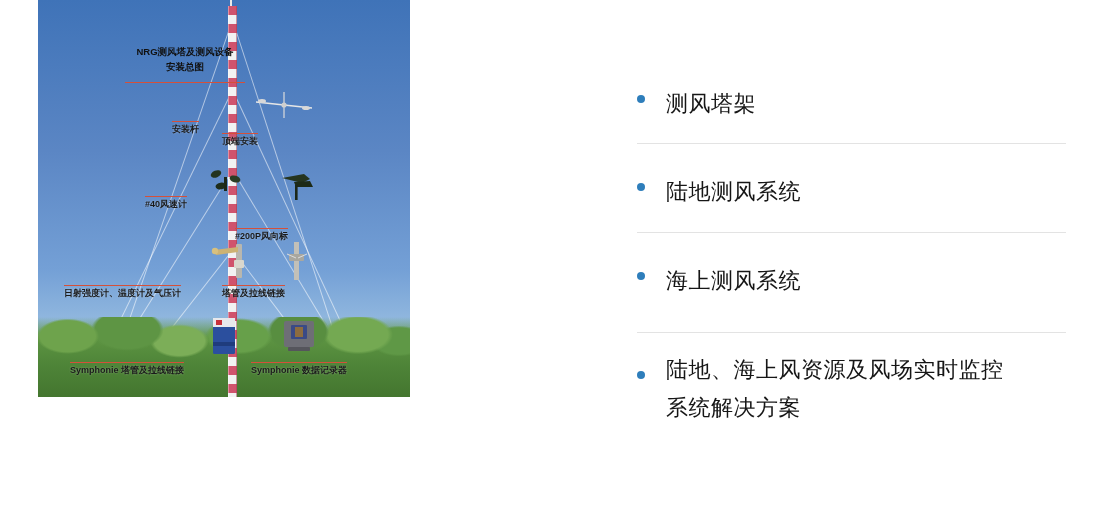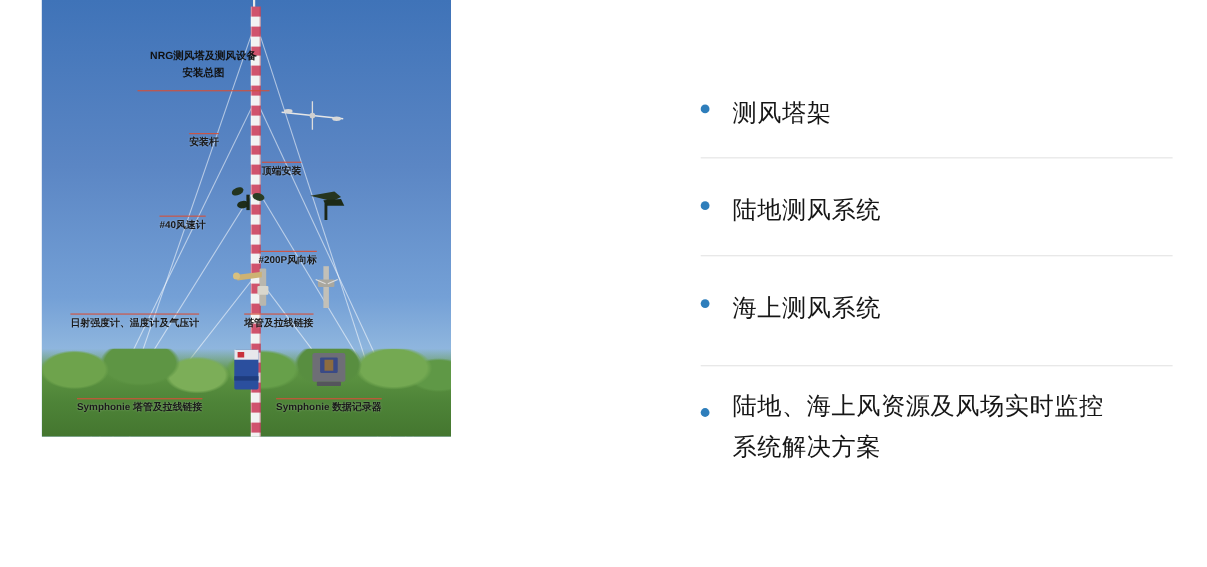--- a/index.html
+++ b/index.html
@@ -220,21 +220,21 @@
 
   <div class="ph-title" style="left:87px; top:44px; width:120px;">
     <span>NRG测风塔及测风设备</span>
     <span class="t2">安装总图</span>
   </div>
 
   <div class="ph-label underline" style="left:124px; top:121px;margin-left:10px;">
     <span>安装杆</span>
   </div>
 
-  <div class="ph-label underline" style="left:200px; top:133px;margin-top:14px;">
+  <div class="ph-label underline" style="left:184px; top:133px;">
     <span>顶端安装</span>
   </div>
 
   <div class="ph-label underline" style="left:107px; top:196px;">
     <span>#40风速计</span>
   </div>
 
   <div class="ph-label underline" style="left:197px; top:228px;text-align:right;">
     <span>#200P风向标</span>
   </div>

